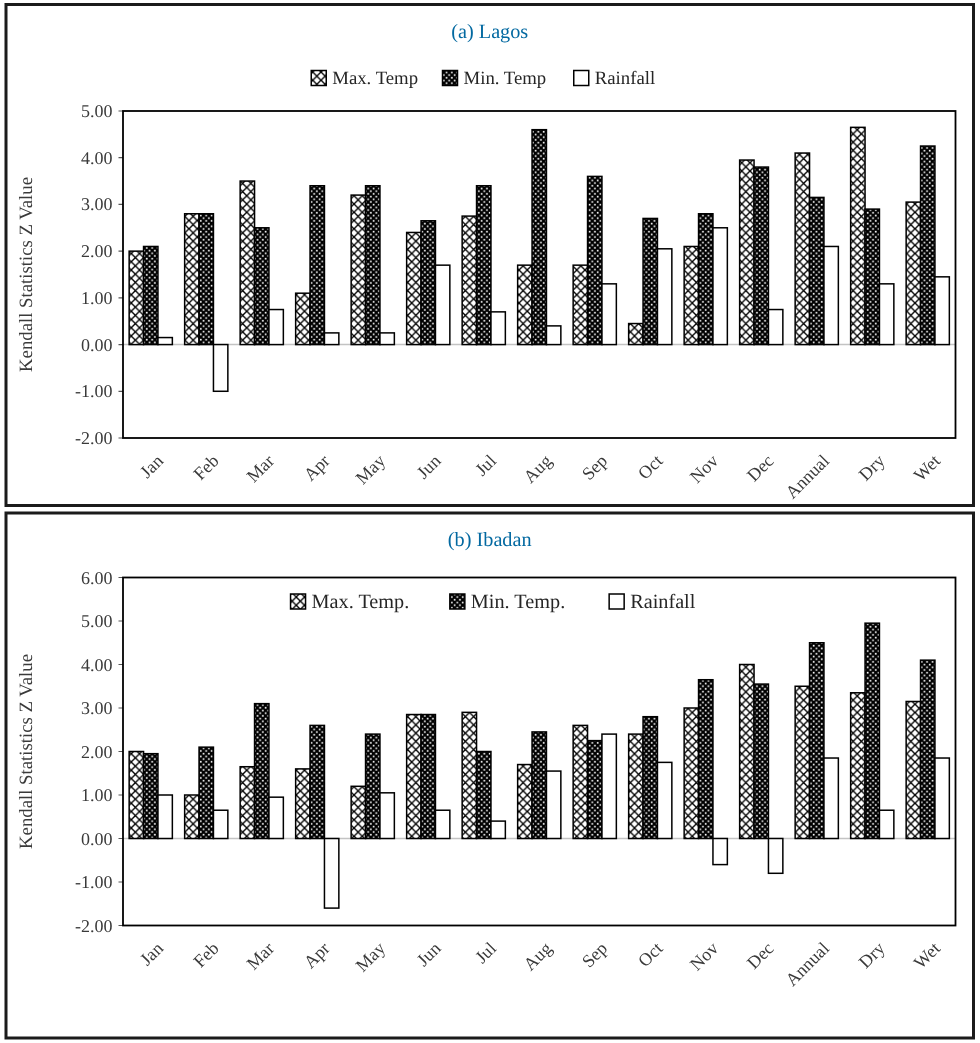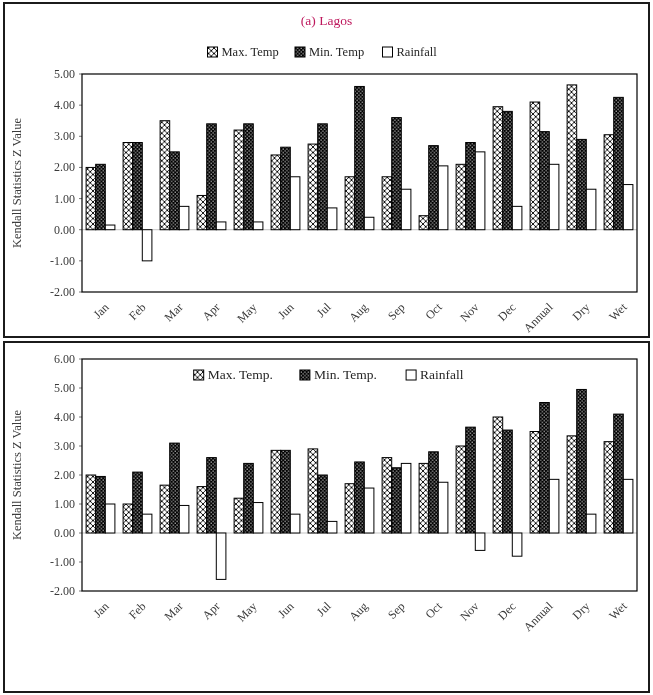--- a/index.html
+++ b/index.html
@@ -4,21 +4,21 @@
 <style>
   html,body{margin:0;padding:0;background:#fff;}
   body{width:653px;height:695px;overflow:hidden;
        font-family:"Liberation Serif","DejaVu Serif",serif;}
   .figure{box-sizing:border-box;width:653px;height:695px;padding:2px 3px;}
   .panel{box-sizing:border-box;border:2px solid #1b1b1b;background:#fff;
          overflow:hidden;width:647px;}
   .panel.a{height:336px;margin-bottom:3px;}
   .panel.b{height:352px;}
   .chart-title{height:26px;box-sizing:border-box;padding-top:9px;
-               text-align:center;font-size:13.5px;color:#be185d;}
+               text-align:center;font-size:13.5px;color:#0369a1;}
   svg{display:block;}
   text{font-family:"Liberation Serif","DejaVu Serif",serif;}
 </style>
 </head>
 <body>
 
 <div class="figure">
 
   <section class="panel a">
     <div class="chart-title">(a) Lagos</div>
@@ -124,20 +124,21 @@
           <text x="216.5" y="52" font-size="12.5" fill="#262626">Max. Temp</text>
           <rect x="290.0" y="43" width="10" height="10" fill="url(#p0-dots)" stroke="#000000" stroke-width="1"></rect>
           <text x="304.0" y="52" font-size="12.5" fill="#262626">Min. Temp</text>
           <rect x="377.5" y="43" width="10" height="10" fill="#ffffff" stroke="#000000" stroke-width="1"></rect>
           <text x="391.5" y="52" font-size="12.5" fill="#262626">Rainfall</text>
         </g>
       </svg>
   </section>
 
   <section class="panel b">
+    <div class="chart-title">(b) Ibadan</div>
     <svg id="svg-b" width="646" height="322" viewBox="0 26 646 322">
         <defs>
     <pattern id="p1-hatch" width="5.5" height="5.5" patternUnits="userSpaceOnUse">
       <rect width="5.5" height="5.5" fill="#ffffff"></rect>
       <path d="M0,0 L5.5,5.5 M5.5,0 L0,5.5" stroke="#000000" stroke-width="0.9"></path>
     </pattern>
     <pattern id="p1-dots" width="3.6" height="3.6" patternUnits="userSpaceOnUse">
       <rect width="3.6" height="3.6" fill="#000000"></rect>
       <rect x="0.5" y="0.5" width="1.1" height="1.1" fill="#ffffff"></rect>
       <rect x="2.3" y="2.3" width="1.1" height="1.1" fill="#ffffff"></rect>

